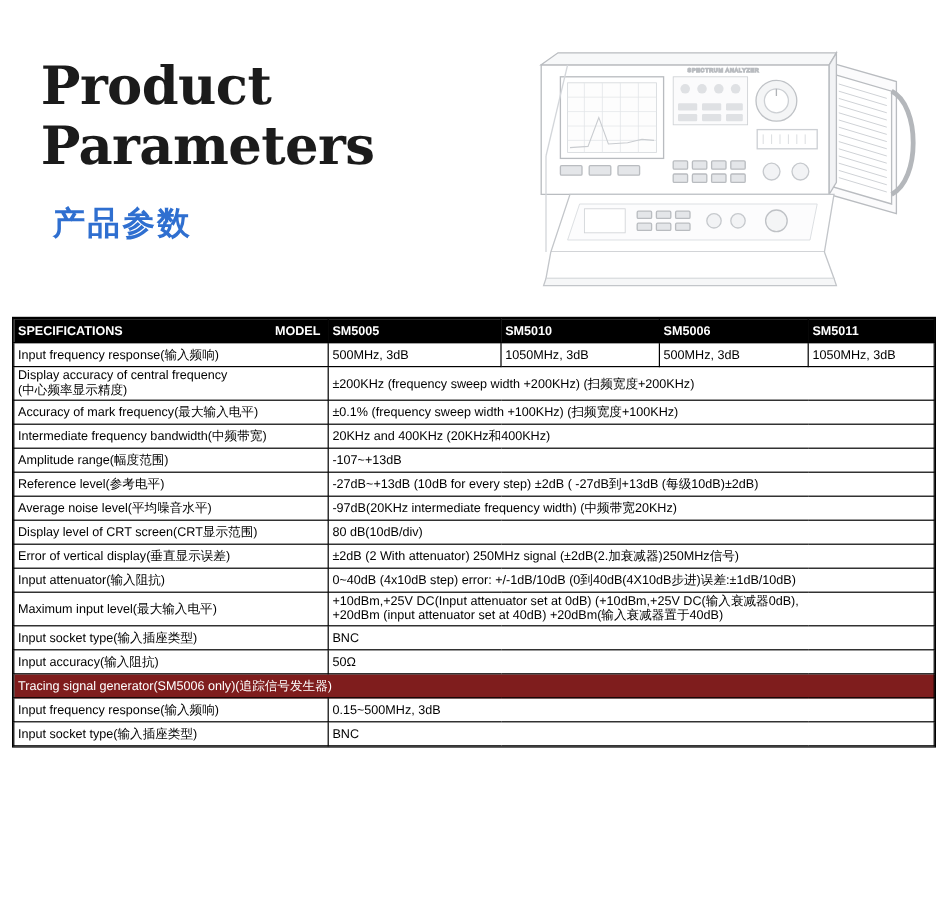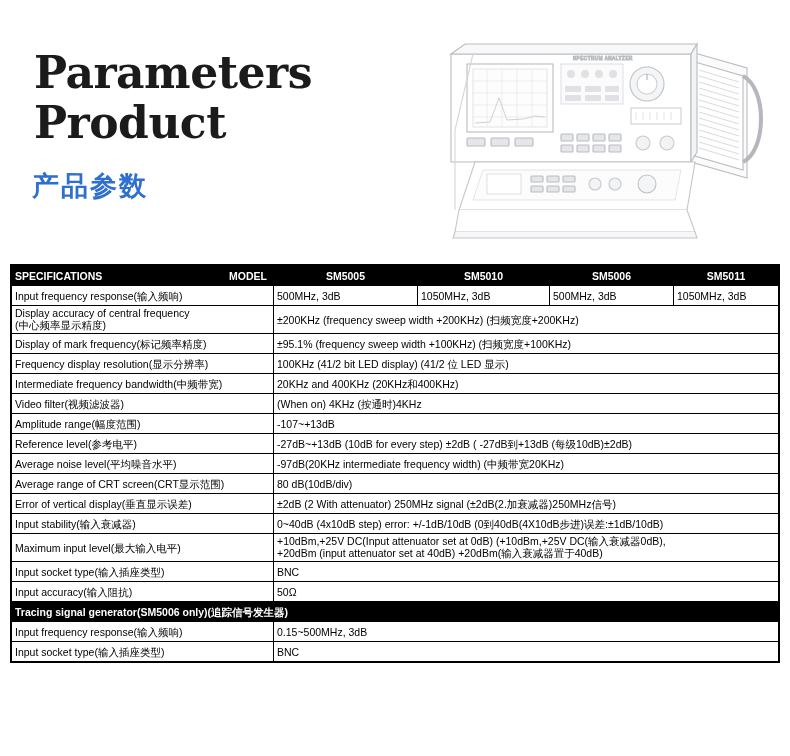--- a/index.html
+++ b/index.html
@@ -25,21 +25,21 @@
     top:48px;
     font-family:"DejaVu Serif", serif;
     font-weight:bold;
     font-size:44px;
     line-height:50px;
     color:#1b1b1b;
     letter-spacing:-0.5px;
   }
   .hero-sub{
     position:absolute;
-    left:32px;
+    left:44px;
     top:168px;
     font-family:Liberation Sans, sans-serif;
     font-weight:bold;
     font-size:27px;
     color:#2f6fd0;
     letter-spacing:2px;
   }
 
   
   .device{
@@ -78,44 +78,44 @@
     font-weight:bold;
     font-size:10.5px;
     padding:3px 4px;
     height:16px;
   }
   .hdr td.model-cell{
     text-align:right;
     padding-right:6px;
   }
   .hdr td.modelname{
-    text-align:center;
+    text-align:left;
     font-weight:bold;
   }
   .c-label{width:262px;}
   .c-a{width:144px;}
   .c-b{width:132px;}
   .c-c{width:124px;}
   .c-d{width:auto;}
   .section td{
-    background:#000000;
+    background:#7f1d1d;
     color:#fff;
-    font-weight:bold;
+    font-weight:normal;
     height:15px;
   }
   .two-line{line-height:11.5px;}
 </style>
 </head>
 <body>
 
 <div class="hero">
 
   <div class="hero-title">
+    <div>Product</div>
     <div>Parameters</div>
-    <div>Product</div>
   </div>
 
   <div class="hero-sub">产品参数</div>
 
   <div class="device">
     <svg width="385" height="240" viewBox="0 0 385 240" fill="none" stroke="#b9bcc0" stroke-width="1.1">
 
       <path d="M296 42 L352 58 L352 168 L296 152 Z" fill="#fbfbfc"></path>
       <path d="M300 52 L348 66 L348 160 L300 146 Z" fill="#ffffff"></path>
 
@@ -255,67 +255,59 @@
         <td>1050MHz, 3dB</td>
       </tr>
 
       <tr>
         <td class="two-line" style="white-space:pre-line">Display accuracy of central frequency
 (中心频率显示精度)</td>
         <td colspan="4">±200KHz (frequency sweep width +200KHz)   (扫频宽度+200KHz)</td>
       </tr>
 
       <tr>
-        <td>Display of mark frequency(标记频率精度)</td>
-        <td colspan="4">±95.1% (frequency sweep width +100KHz)    (扫频宽度+100KHz)</td>
-      </tr>
-
-      <tr>
-        <td>Frequency display resolution(显示分辨率)</td>
-        <td colspan="4">100KHz (41/2 bit LED display)   (41/2 位 LED 显示)</td>
-      </tr>
+        <td>Accuracy of mark frequency(最大输入电平)</td>
+        <td colspan="4">±0.1% (frequency sweep width +100KHz)    (扫频宽度+100KHz)</td>
+      </tr>
+
 
 
       <tr>
         <td>Intermediate frequency bandwidth(中频带宽)</td>
         <td colspan="4">20KHz and 400KHz      (20KHz和400KHz)</td>
       </tr>
 
-      <tr>
-        <td>Video filter(视频滤波器)</td>
-        <td colspan="4">(When on) 4KHz   (按通时)4KHz</td>
-      </tr>
 
       <tr>
         <td>Amplitude range(幅度范围)</td>
         <td colspan="4">-107~+13dB</td>
       </tr>
 
       <tr>
         <td>Reference level(参考电平)</td>
         <td colspan="4">-27dB~+13dB (10dB for every step) ±2dB   ( -27dB到+13dB (每级10dB)±2dB)</td>
       </tr>
 
       <tr>
         <td>Average noise level(平均噪音水平)</td>
         <td colspan="4">-97dB(20KHz intermediate frequency width)   (中频带宽20KHz)</td>
       </tr>
 
       <tr>
-        <td>Average range of CRT screen(CRT显示范围)</td>
+        <td>Display level of CRT screen(CRT显示范围)</td>
         <td colspan="4">80 dB(10dB/div)</td>
       </tr>
 
       <tr>
         <td>Error of vertical display(垂直显示误差)</td>
         <td colspan="4">±2dB (2 With attenuator) 250MHz signal   (±2dB(2.加衰减器)250MHz信号)</td>
       </tr>
 
       <tr>
-        <td>Input stability(输入衰减器)</td>
+        <td>Input attenuator(输入阻抗)</td>
         <td colspan="4">0~40dB (4x10dB step) error: +/-1dB/10dB   (0到40dB(4X10dB步进)误差:±1dB/10dB)</td>
       </tr>
 
       <tr>
         <td>Maximum input level(最大输入电平)</td>
         <td colspan="4" class="two-line" style="white-space:pre-line">+10dBm,+25V DC(Input attenuator set at 0dB)    (+10dBm,+25V DC(输入衰减器0dB),
 +20dBm (input attenuator set at 40dB)   +20dBm(输入衰减器置于40dB)</td>
       </tr>
 
 

